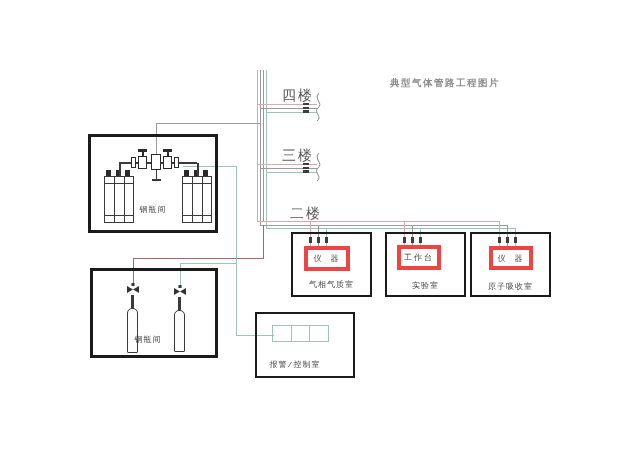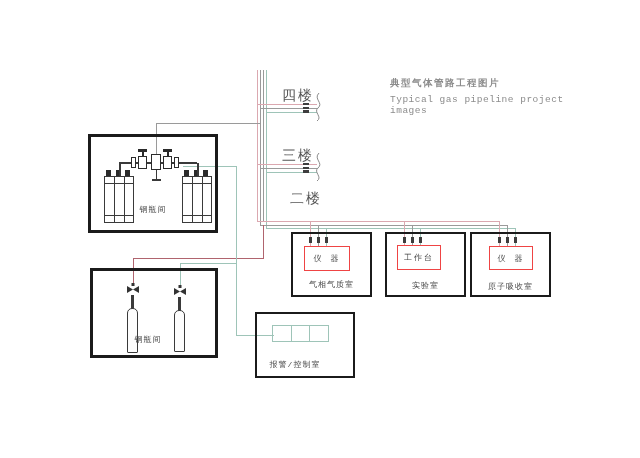--- a/index.html
+++ b/index.html
@@ -7,21 +7,21 @@
           font-family:Liberation Mono, monospace;padding-left:48px;}
   .pipe{position:absolute;z-index:1;}
   .h{height:1px}
   .v{width:1px}
   .pink{background:var(--pipe_pink)}
   .gray{background:var(--pipe_gray)}
   .teal{background:var(--pipe_teal)}
   .red{background:var(--pipe_red)}
   .box{position:absolute;box-sizing:border-box;border:3px solid var(--box_border);z-index:2;background:transparent;}
   .room{border-width:2.5px;}
-  .inner-box{position:absolute;box-sizing:border-box;border:1px solid #ef4444;background:#fff;z-index:3;
+  .inner-box{position:absolute;box-sizing:border-box;border:4px solid #ef4444;background:#fff;z-index:3;
              display:flex;align-items:center;justify-content:center;font-size:8px;color:#444;letter-spacing:2px;}
   .lbl{position:absolute;color:#4a4a4a;font-size:8px;text-align:center;z-index:4;letter-spacing:1px;}
   .floor-lbl{position:absolute;color:#555;font-size:14px;z-index:4;letter-spacing:2px;}
   .valve{position:absolute;background:#3d3d3d;z-index:3;}
   .cap{position:absolute;background:#2b2b2b;z-index:3;}
   .line{position:absolute;background:#3a3a3a;z-index:3;}
   .fit{position:absolute;box-sizing:border-box;border:1px solid #2b2b2b;background:#fff;z-index:3;}
   .bank{position:absolute;box-sizing:border-box;border:1px solid #3a3a3a;background:#fff;z-index:3;}
   .cyl{position:absolute;box-sizing:border-box;border:1px solid #3a3a3a;border-radius:5px 5px 1px 1px;background:#fdfdfd;z-index:3;}
   .squiggle{position:absolute;z-index:3;}
@@ -36,21 +36,20 @@
              letter-spacing:6px;color:#c4c4c4;
              text-shadow:-1px -1px 1px #8f8f8f, 1px 1px 1px #ffffff;}
 </style>
 </head>
 <body>
 
 <div class="canvas">
 
   <div class="title-block" style="left:390px;top:77px;width:200px">
     <div class="title-zh">典型气体管路工程图片</div>
-    <div class="title-en">Typical gas pipeline project images</div>
   </div>
 
   <div class="pipe v pink" style="left:257px;top:70px;height:151px"></div>
   <div class="pipe v gray" style="left:260px;top:70px;height:155px"></div>
   <div class="pipe v gray" style="left:263px;top:70px;height:152px"></div>
   <div class="pipe v teal" style="left:266px;top:70px;height:158px"></div>
 
   <div class="pipe h pink" style="left:257px;top:104px;width:60px"></div>
   <div class="pipe h gray" style="left:260px;top:108px;width:57px"></div>
   <div class="pipe h teal" style="left:266px;top:111.5px;width:51px"></div>
@@ -66,21 +65,21 @@
   <div class="pipe h gray" style="left:260px;top:168px;width:57px"></div>
   <div class="pipe h teal" style="left:266px;top:171.5px;width:51px"></div>
   <div class="valve" style="left:303px;top:162.5px;width:6px;height:2.5px"></div>
   <div class="valve" style="left:303px;top:166.5px;width:6px;height:2.5px"></div>
   <div class="valve" style="left:303px;top:170px;width:6px;height:2.5px"></div>
   <svg class="squiggle" style="left:312px;top:152px" width="12" height="30" viewBox="0 0 12 30">
     <path d="M7 1 C1 7, 12 11, 6 16 C1 20, 11 25, 5 29" stroke="#8a8a8a" stroke-width="1" fill="none"></path>
   </svg>
   <div class="floor-lbl" style="left:282px;top:147px">三楼</div>
 
-  <div class="floor-lbl" style="left:290px;top:190px">二楼</div>
+  <div class="floor-lbl" style="left:290px;top:205px">二楼</div>
   <div class="pipe h pink" style="left:257px;top:221px;width:243px"></div>
   <div class="pipe h gray" style="left:260px;top:224.5px;width:248px"></div>
   <div class="pipe h teal" style="left:266px;top:228px;width:250px"></div>
 
   <div class="pipe v red" style="left:263px;top:224.5px;height:33.5px"></div>
   <div class="pipe h red" style="left:133px;top:258px;width:131px"></div>
   <div class="pipe v red" style="left:133px;top:258px;height:27px"></div>
 
   <div class="pipe v gray" style="left:156px;top:123px;height:32px"></div>
   <div class="pipe h gray" style="left:156px;top:123px;width:105px"></div>

